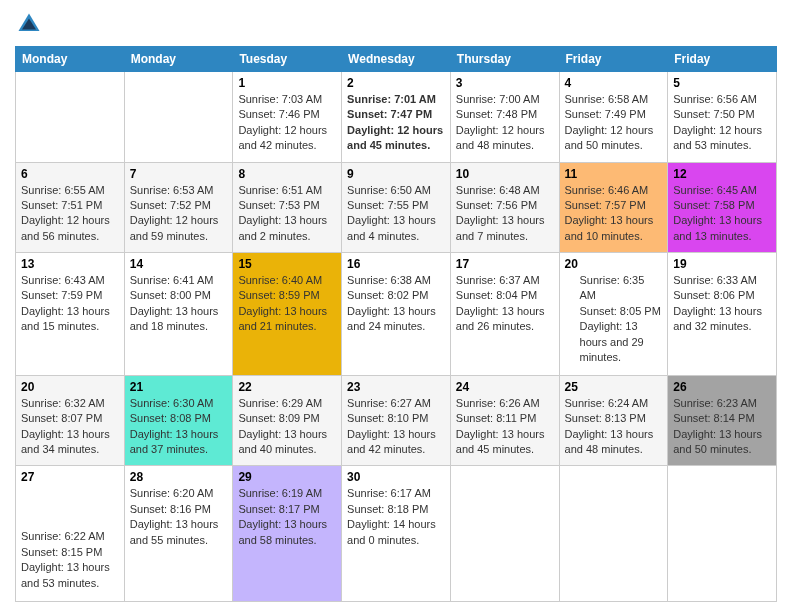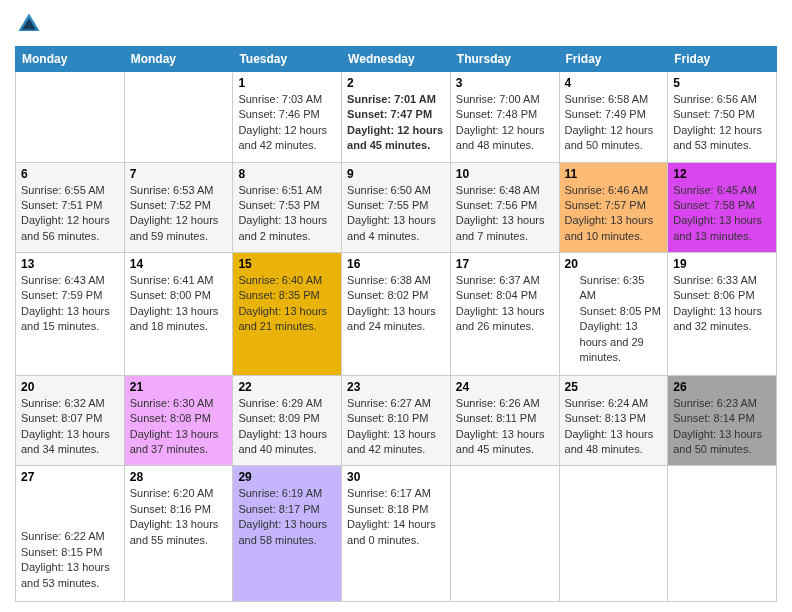--- a/index.html
+++ b/index.html
@@ -223,21 +223,21 @@
           </td>
           <td style="background-color: rgb(255, 255, 255);">
             <span class="day-num">14</span>
             <div class="day-info" style="white-space: pre-line;">Sunrise: 6:41 AM
 Sunset: 8:00 PM
 Daylight: 13 hours and 18 minutes.</div>
           </td>
           <td style="background-color: #eab308;">
             <span class="day-num">15</span>
             <div class="day-info" style="white-space: pre-line;">Sunrise: 6:40 AM
-Sunset: 8:35 PM
+Sunset: 8:59 PM
 Daylight: 13 hours and 21 minutes.</div>
           </td>
           <td style="background-color: rgb(255, 255, 255);">
             <span class="day-num">16</span>
             <div class="day-info" style="white-space: pre-line;">Sunrise: 6:38 AM
 Sunset: 8:02 PM
 Daylight: 13 hours and 24 minutes.</div>
           </td>
           <td style="background-color: rgb(255, 255, 255);">
             <span class="day-num">17</span>
@@ -258,21 +258,21 @@
 Daylight: 13 hours and 32 minutes.</div>
           </td>
         </tr>
         <tr>
           <td style="background-color: rgb(245, 245, 245);">
             <span class="day-num">20</span>
             <div class="day-info" style="white-space: pre-line;">Sunrise: 6:32 AM
 Sunset: 8:07 PM
 Daylight: 13 hours and 34 minutes.</div>
           </td>
-          <td style="background-color: #f0abfc;">
+          <td style="background-color: #5eead4;">
             <span class="day-num">21</span>
             <div class="day-info" style="white-space: pre-line;">Sunrise: 6:30 AM
 Sunset: 8:08 PM
 Daylight: 13 hours and 37 minutes.</div>
           </td>
           <td style="background-color: rgb(245, 245, 245);">
             <span class="day-num">22</span>
             <div class="day-info" style="white-space: pre-line;">Sunrise: 6:29 AM
 Sunset: 8:09 PM
 Daylight: 13 hours and 40 minutes.</div>

